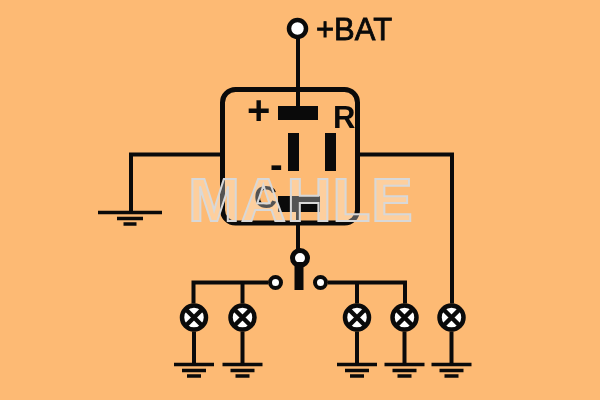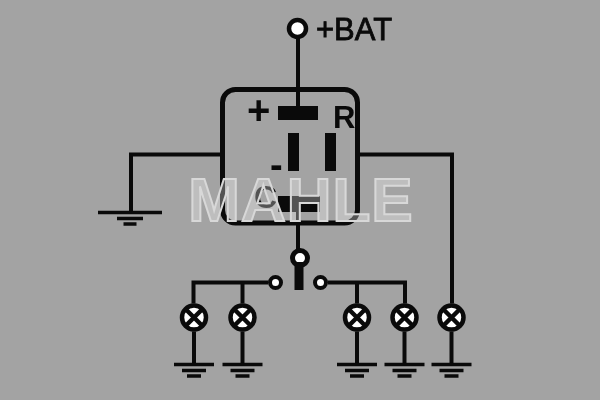--- a/index.html
+++ b/index.html
@@ -1,20 +1,20 @@
 <!DOCTYPE html>
 <html><head>
 <meta charset="utf-8">
 <style>
   html, body { margin: 0; padding: 0; background: #ffffff; }
   #stage {
     position: relative;
     width: 600px;
     height: 400px;
-    background: #a3a3a3;
+    background: #fdba74;
     overflow: hidden;
     font-family: "Liberation Sans", sans-serif;
   }
   #stage svg { position: absolute; left: 0; top: 0; }
   text { font-family: "Liberation Sans", sans-serif; }
   .lbl        { fill: #0a0a0a; }
   .lbl-reg    { font-size: 31px; font-weight: 400; stroke: #0a0a0a; stroke-width: 0.8; }
   .lbl-bold31 { font-size: 31px; font-weight: 700; }
   .lbl-bold32 { font-size: 32px; font-weight: 700; }
   .lbl-plus   { font-size: 40px; font-weight: 700; }

